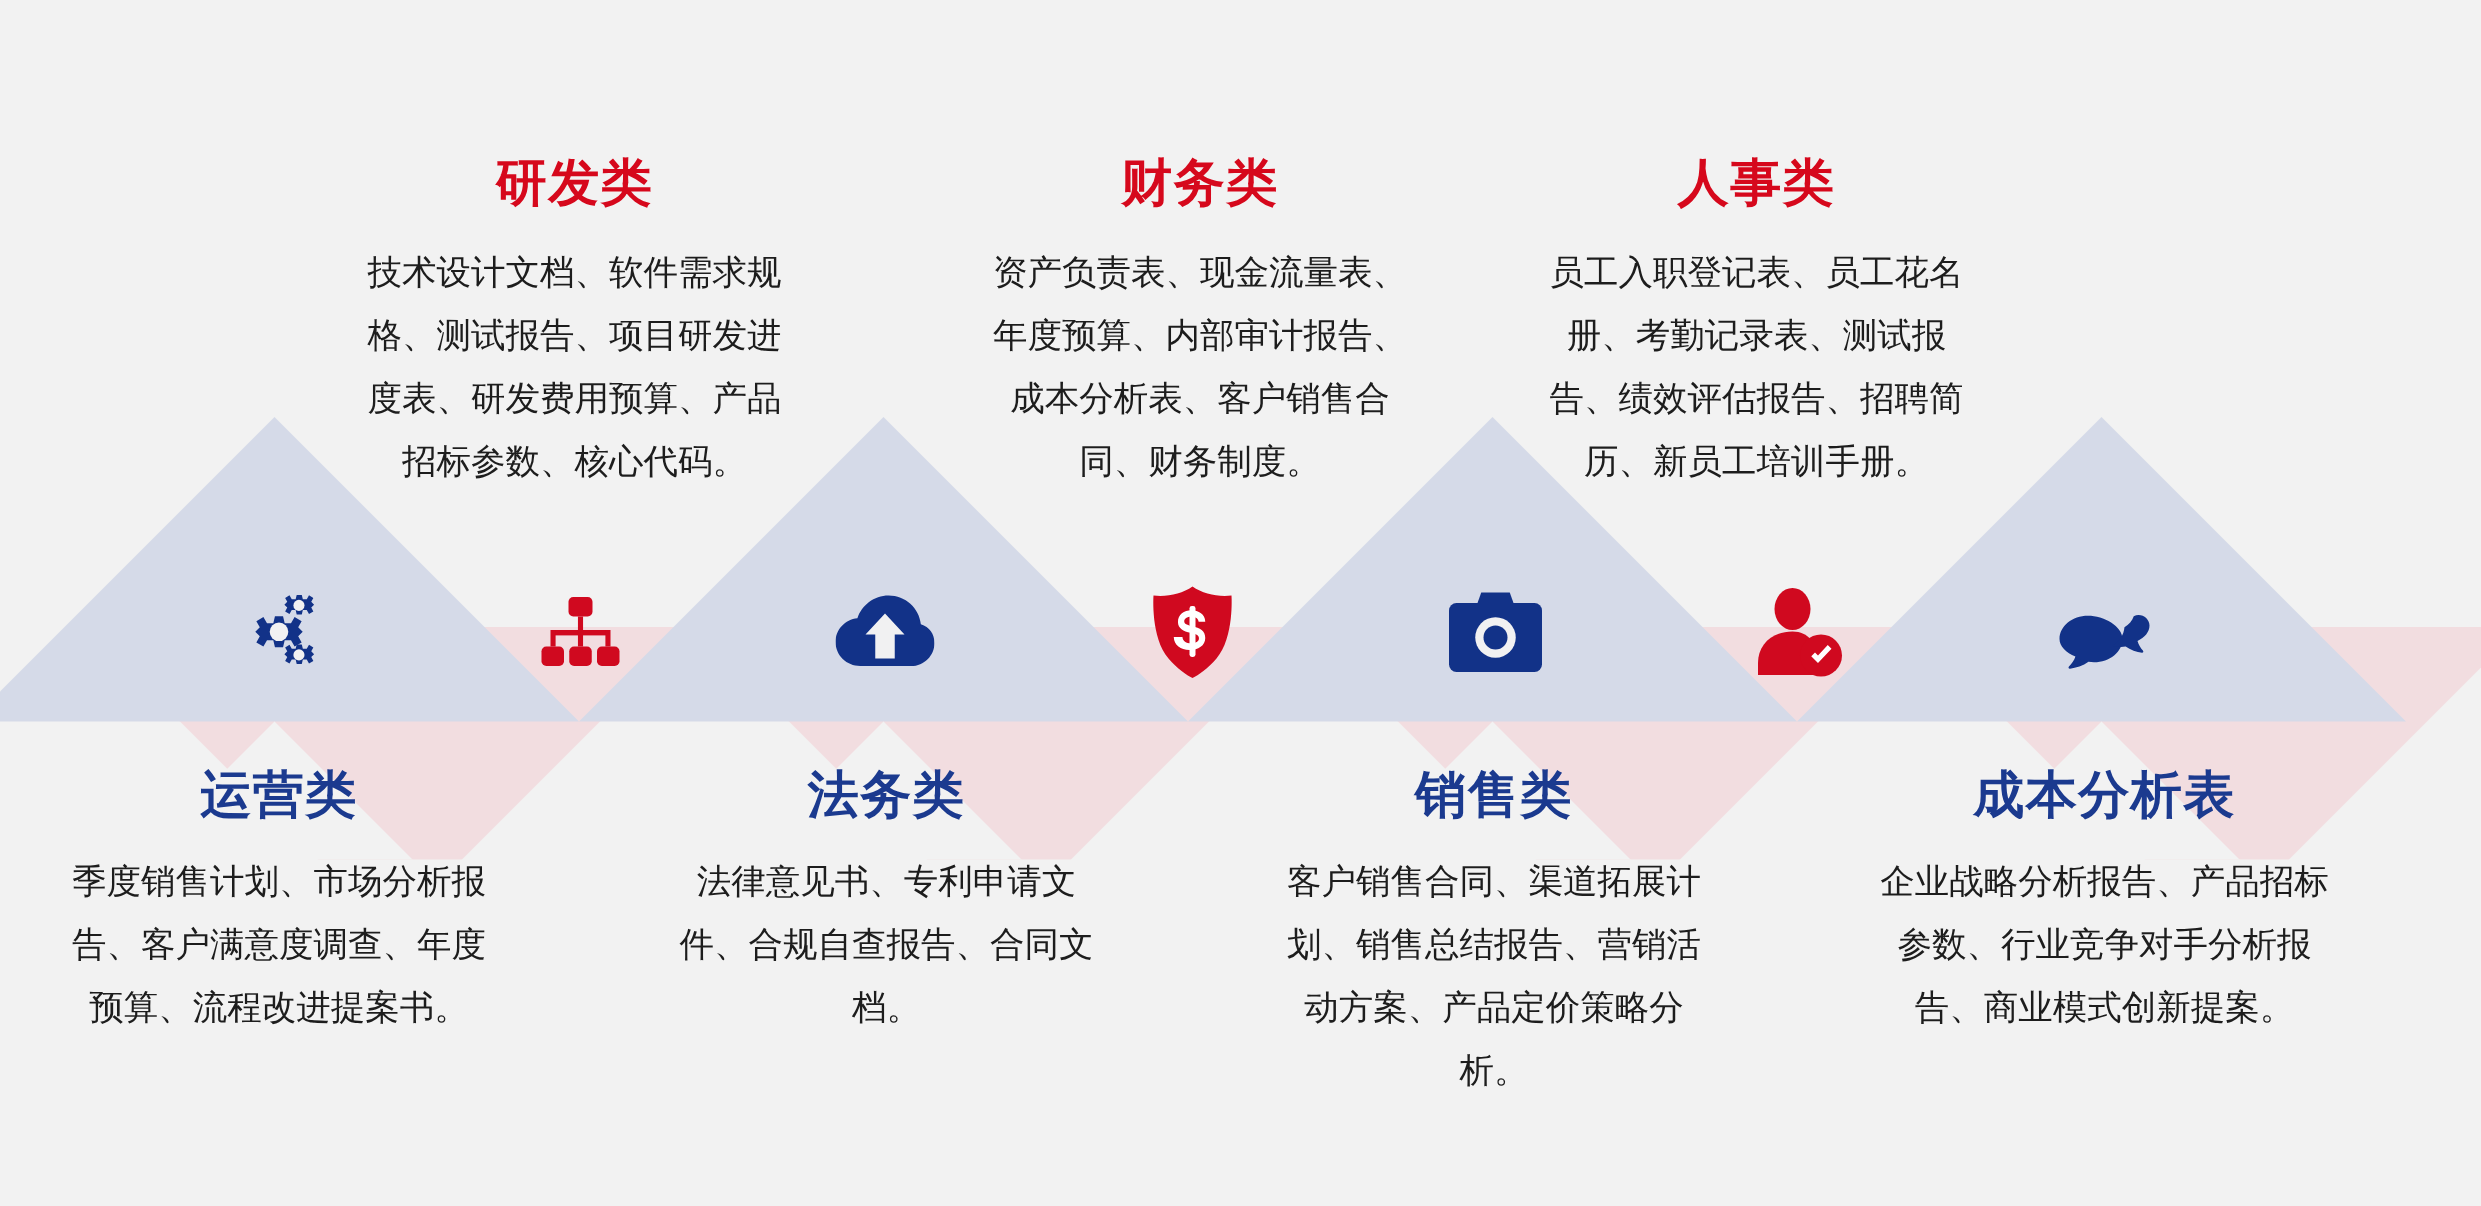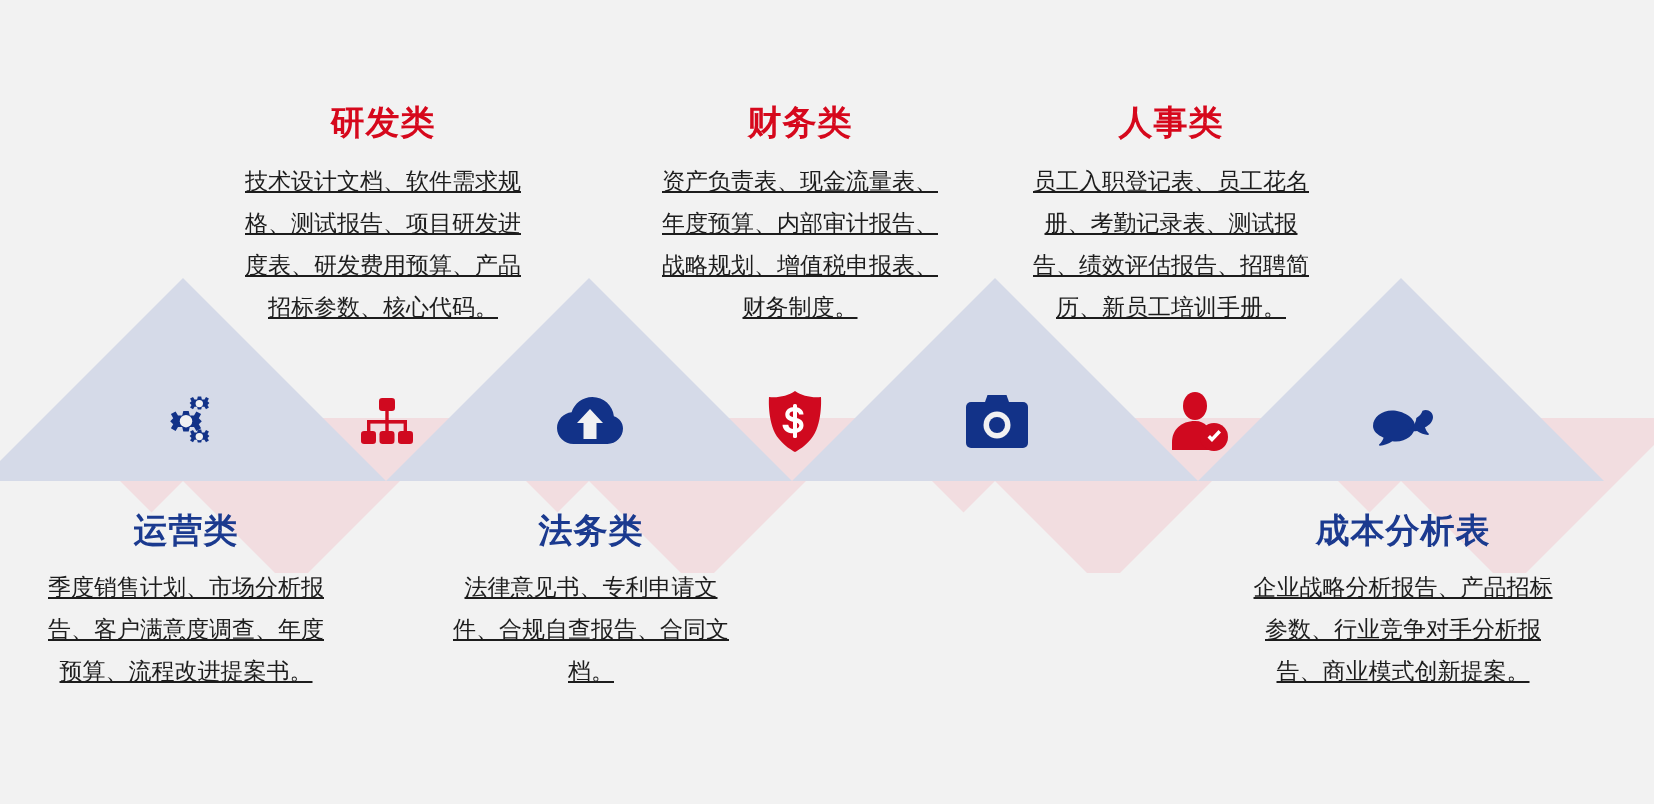--- a/index.html
+++ b/index.html
@@ -25,21 +25,21 @@
   .icon svg { display:block; }
 
   
   .cat { position:absolute; text-align:center; }
   .cat .title {
     font-size:34px; font-weight:bold; letter-spacing:1px;
     line-height:1.1; white-space:nowrap;
   }
   .cat .body {
     font-size:23px; line-height:1.82; color:#1d1d1d;
-    font-weight:400; text-align:center;text-decoration:underline;
+    font-weight:400; text-align:center;
   }
   .cat.top .title { color:#d6081c; margin-bottom:20px; }
   .cat.bottom .title { color:#1b3a8f; margin-bottom:18px; }
   .cat.top { top:56px; }
   .cat.bottom { top:464px; }
 </style>
 </head>
 <body>
 
 <div id="stage">
@@ -150,37 +150,41 @@
     </div>
   </div>
 
   <div class="cat top" style="left:238px; width:290px;">
     <div class="title">研发类</div>
     <div class="body">技术设计文档、软件需求规格、测试报告、项目研发进度表、研发费用预算、产品招标参数、核心代码。</div>
   </div>
 
   <div class="cat top" style="left:655px; width:290px;">
     <div class="title">财务类</div>
-    <div class="body">资产负责表、现金流量表、年度预算、内部审计报告、战略规划、增值税申报表、财务制度。</div>
+    <div class="body">资产负责表、现金流量表、年度预算、内部审计报告、成本分析表、客户销售合同、财务制度。</div>
   </div>
 
   <div class="cat top" style="left:1026px; width:290px;">
     <div class="title">人事类</div>
     <div class="body">员工入职登记表、员工花名册、考勤记录表、测试报告、绩效评估报告、招聘简历、新员工培训手册。</div>
   </div>
 
   <div class="cat bottom" style="left:38px; width:296px;">
     <div class="title">运营类</div>
     <div class="body">季度销售计划、市场分析报告、客户满意度调查、年度预算、流程改进提案书。</div>
   </div>
 
   <div class="cat bottom" style="left:443px; width:296px;">
     <div class="title">法务类</div>
     <div class="body">法律意见书、专利申请文件、合规自查报告、合同文档。</div>
   </div>
 
+  <div class="cat bottom" style="left:848px; width:296px;">
+    <div class="title">销售类</div>
+    <div class="body">客户销售合同、渠道拓展计划、销售总结报告、营销活动方案、产品定价策略分析。</div>
+  </div>
 
   <div class="cat bottom" style="left:1253px; width:300px;">
     <div class="title">成本分析表</div>
     <div class="body">企业战略分析报告、产品招标参数、行业竞争对手分析报告、商业模式创新提案。</div>
   </div>
 
 </div>
 
 </body></html>

